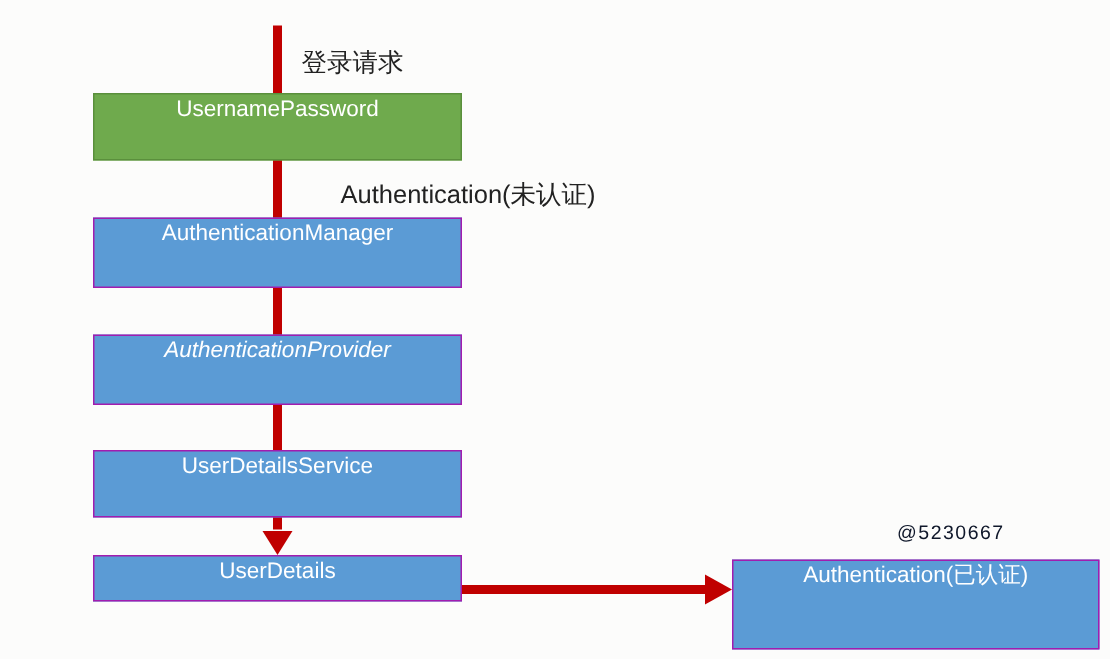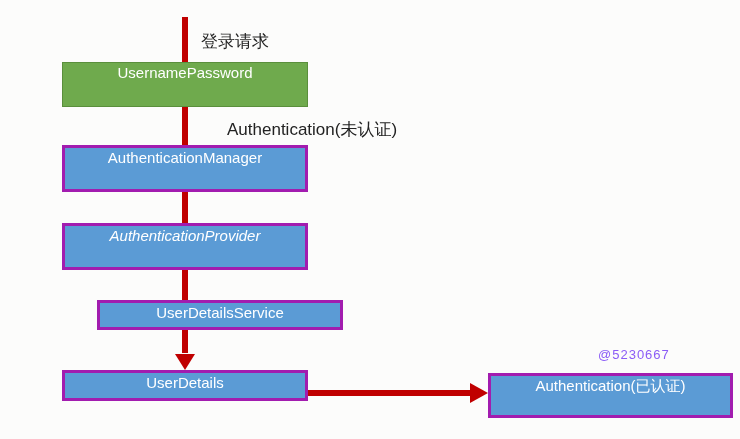--- a/index.html
+++ b/index.html
@@ -37,39 +37,39 @@
     display:flex;align-items:center;justify-content:space-between;
     flex-direction:column;
     color:#ffffff;font-size:15px;line-height:1.35;
     z-index:1;box-sizing:border-box;text-align:center;
   }
   .node.green{
     top:62px;height:45px;
     background:#6faa4d;border:1px solid #5a8f3c;
   }
   .node.blue{
-    background:#5b9bd5;border:3px solid #a21caf;
+    background:#5b9bd5;border:1px solid #a21caf;
   }
   .node.manager{top:145px;height:47px;}
   .node.provider{top:223px;height:47px;font-style:italic;}
-  .node.service{top:300px;height:30px;margin-left:35px;}
+  .node.service{top:300px;height:45px;}
   .node.userdetails{top:370px;height:31px;}
-  .node.authok{left:488px;top:373px;width:245px;height:45px;}
+  .node.authok{left:488px;top:373px;width:245px;height:60px;}
 
   
   .flow-label{
     position:absolute;color:#222222;font-size:17px;z-index:1;
     white-space:nowrap;
   }
   .label-login{left:201px;top:30px;}
   .label-unauth{left:199px;top:118px;margin-left:28px;}
 
   .watermark{
     position:absolute;left:598px;top:347px;
-    color:#8b5cf6;font-size:13px;letter-spacing:1px;z-index:1;
+    color:#0f172a;font-size:13px;letter-spacing:1px;z-index:1;
   }
 </style>
 </head>
 <body>
 
 <div class="stage">
 
   <div class="vline"></div>
   <div class="down-arrowhead"></div>
   <div class="hline"></div>

